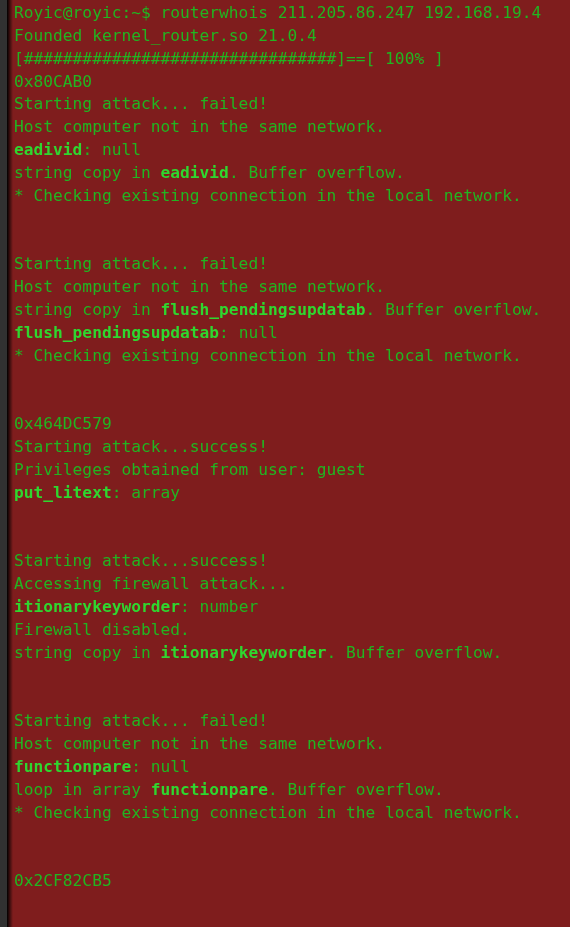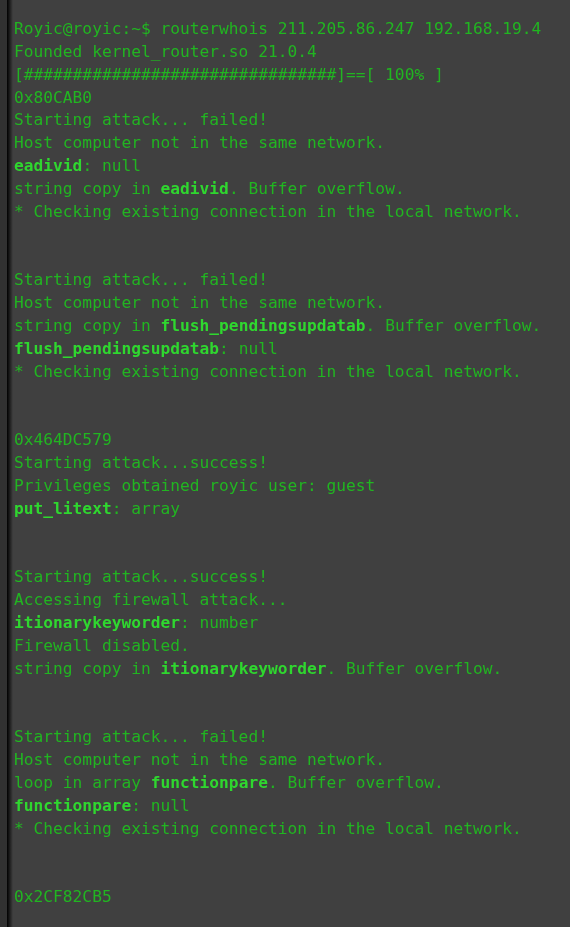--- a/index.html
+++ b/index.html
@@ -34,22 +34,22 @@
     height: 100%;
     background: linear-gradient(to right, #000000, rgba(0,0,0,0));
     z-index: 2;
   }
   #terminal-screen {
     position: absolute;
     left: 0;
     top: 0;
     width: 570px;
     height: 927px;
-    background: #404040;
-    padding: 18px 0 0 14px;
+    background: #7f1d1d;
+    padding: 2px 0 0 14px;
     box-sizing: border-box;
     z-index: 1;
   }
   .line {
     height: 22.85px;
     line-height: 22.85px;
     font-size: 16.2px;
     letter-spacing: 0.02px;
     color: #21b521;
     white-space: pre;
@@ -83,33 +83,33 @@
       <div class="line blank"> </div>
       <div class="line">Starting attack... failed!</div>
       <div class="line">Host computer not in the same network.</div>
       <div class="line"><span>string copy in </span><span class="sym">flush_pendingsupdatab</span><span>. Buffer overflow.</span></div>
       <div class="line"><span></span><span class="sym">flush_pendingsupdatab</span><span>: null</span></div>
       <div class="line">* Checking existing connection in the local network.</div>
       <div class="line blank"> </div>
       <div class="line blank"> </div>
       <div class="line">0x464DC579</div>
       <div class="line">Starting attack...success!</div>
-      <div class="line">Privileges obtained royic user: guest</div>
+      <div class="line">Privileges obtained from user: guest</div>
       <div class="line"><span></span><span class="sym">put_litext</span><span>: array</span></div>
       <div class="line blank"> </div>
       <div class="line blank"> </div>
       <div class="line">Starting attack...success!</div>
       <div class="line">Accessing firewall attack...</div>
       <div class="line"><span></span><span class="sym">itionarykeyworder</span><span>: number</span></div>
       <div class="line">Firewall disabled.</div>
       <div class="line"><span>string copy in </span><span class="sym">itionarykeyworder</span><span>. Buffer overflow.</span></div>
       <div class="line blank"> </div>
       <div class="line blank"> </div>
       <div class="line">Starting attack... failed!</div>
       <div class="line">Host computer not in the same network.</div>
+      <div class="line"><span></span><span class="sym">functionpare</span><span>: null</span></div>
       <div class="line"><span>loop in array </span><span class="sym">functionpare</span><span>. Buffer overflow.</span></div>
-      <div class="line"><span></span><span class="sym">functionpare</span><span>: null</span></div>
       <div class="line">* Checking existing connection in the local network.</div>
       <div class="line blank"> </div>
       <div class="line blank"> </div>
       <div class="line">0x2CF82CB5</div>
     </div>
 </div>
 
 </body></html>

